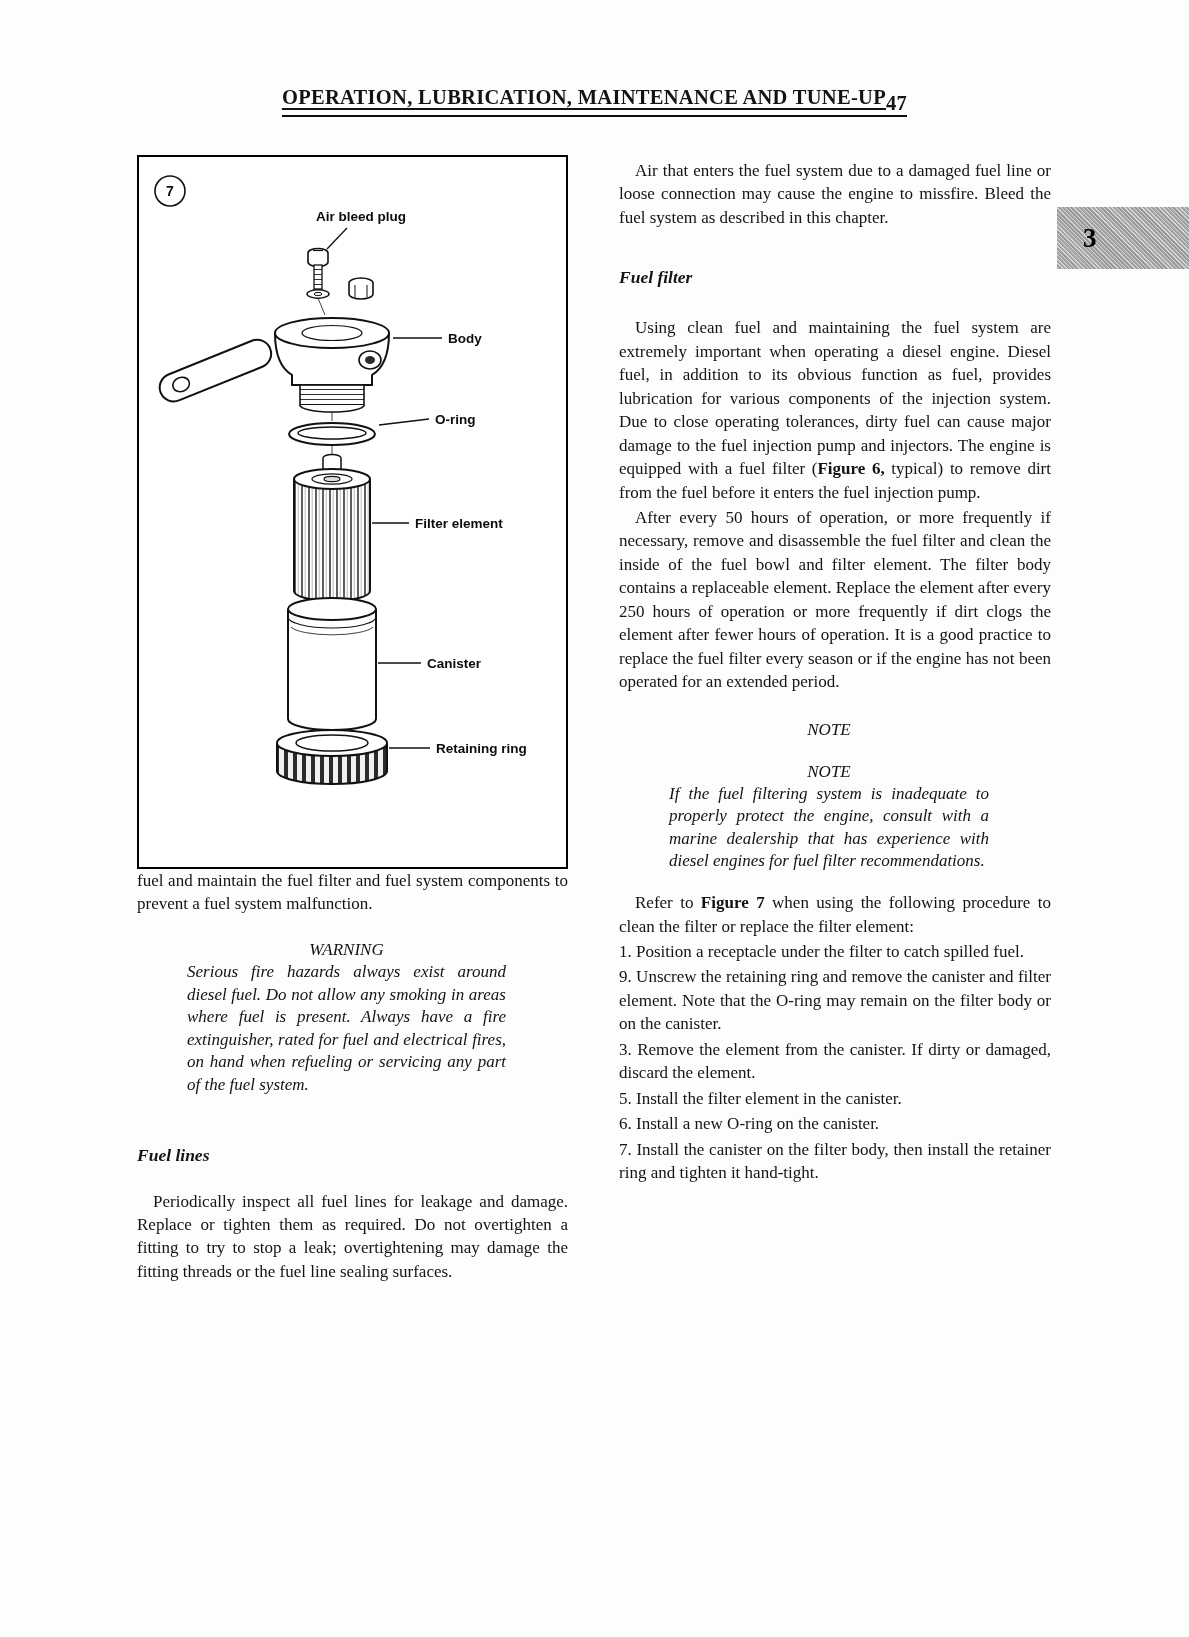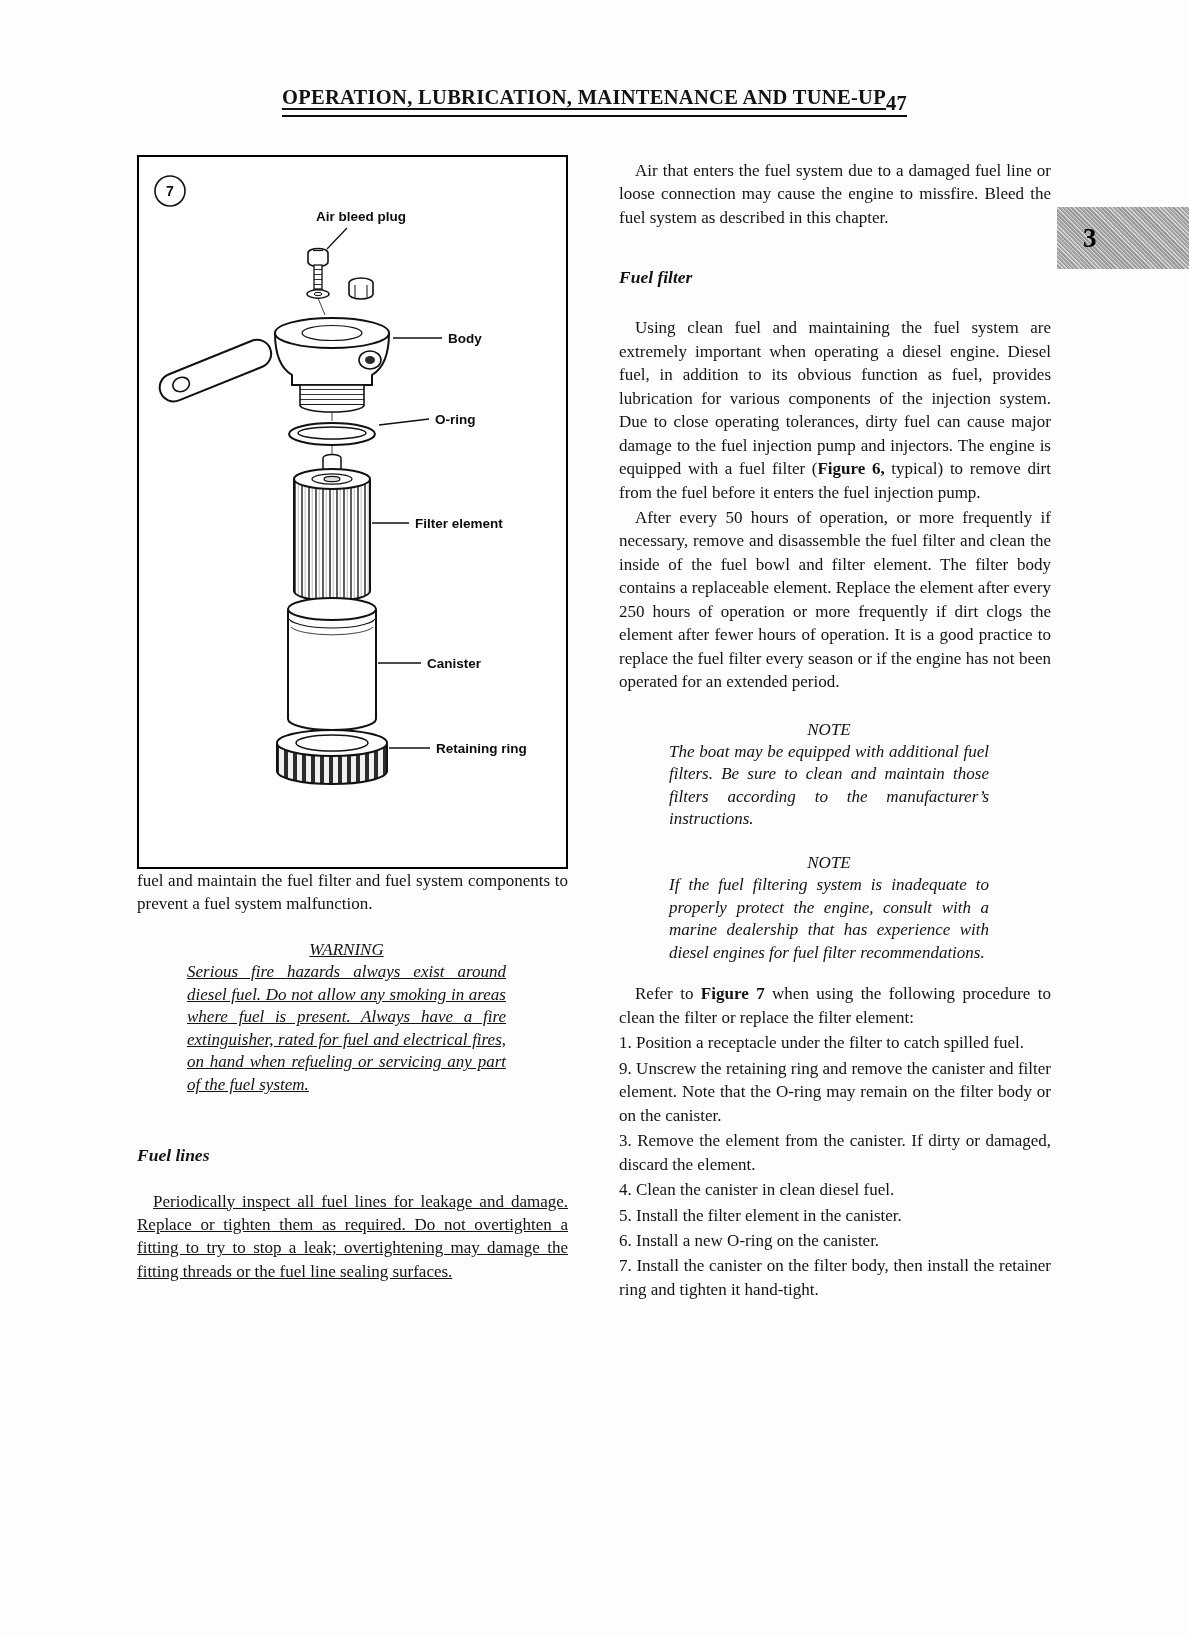--- a/index.html
+++ b/index.html
@@ -46,21 +46,21 @@
   .indent{text-indent:16px;}
   .subheading{font-size:17.5px;font-weight:bold;font-style:italic;margin:0;}
 
   .note-block{margin-left:50px;margin-right:62px;font-style:italic;}
   .note-title{text-align:center;font-size:17px;margin:0 0 1px 0;}
   .note-body{font-size:17px;line-height:1.33;text-align:justify;margin:0;}
 
   .step{font-size:17px;line-height:1.38;text-align:justify;margin:2px 0 0 0;}
 
   .mt-2{margin-top:2px;}  .mt-18{margin-top:18px;}
-  .mt-22{margin-top:22px;} .mt-24{margin-top:24px;text-decoration:underline;}
+  .mt-22{margin-top:22px;} .mt-24{margin-top:24px;}
   .mt-26{margin-top:26px;} .mt-28{margin-top:28px;}
   .mt-38{margin-top:38px;} .mt-47{}
   .mt-48{margin-top:48px;}
 
   
   .figure-box{
     width:431px;height:714px;border:2px solid #000;box-sizing:border-box;
     background:#fff;overflow:hidden;
   }
   .fig-labels text{
@@ -215,33 +215,31 @@
     <p class="para indent">Air that enters the fuel system due to a damaged fuel line or loose connection may cause the engine to missfire. Bleed the fuel system as described in this chapter.</p>
 
     <h3 class="subheading mt-38">Fuel filter</h3>
 
     <p class="para indent mt-28"><span>Using clean fuel and maintaining the fuel system are extremely important when operating a diesel engine. Diesel fuel, in addition to its obvious function as fuel, provides lubrication for various components of the injection system. Due to close operating tolerances, dirty fuel can cause major damage to the fuel injection pump and injectors. The engine is equipped with a fuel filter (</span><b>Figure 6,</b><span> typical) to remove dirt from the fuel before it enters the fuel injection pump.</span></p>
 
     <p class="para indent mt-2">After every 50 hours of operation, or more frequently if necessary, remove and disassemble the fuel filter and clean the inside of the fuel bowl and filter element. The filter body contains a replaceable element. Replace the element after every 250 hours of operation or more frequently if dirt clogs the element after fewer hours of operation. It is a good practice to replace the fuel filter every season or if the engine has not been operated for an extended period.</p>
 
     <div class="note-block mt-26">
       <p class="note-title">NOTE</p>
-      <p class="note-body">The boat may be equipped with additional fuel filters. Be sure to clean and maintain those filters according to the manufacturer’s instructions.</p>
     </div>
 
     <div class="note-block mt-22">
       <p class="note-title">NOTE</p>
       <p class="note-body">If the fuel filtering system is inadequate to properly protect the engine, consult with a marine dealership that has experience with diesel engines for fuel filter recommendations.</p>
     </div>
 
     <p class="para indent mt-18"><span>Refer to </span><b>Figure 7</b><span> when using the following procedure to clean the filter or replace the filter element:</span></p>
 
     <p class="step">1. Position a receptacle under the filter to catch spilled fuel.</p>
     <p class="step">9. Unscrew the retaining ring and remove the canister and filter element. Note that the O-ring may remain on the filter body or on the canister.</p>
     <p class="step">3. Remove the element from the canister. If dirty or damaged, discard the element.</p>
-    <p class="step">4. Clean the canister in clean diesel fuel.</p>
     <p class="step">5. Install the filter element in the canister.</p>
     <p class="step">6. Install a new O-ring on the canister.</p>
     <p class="step">7. Install the canister on the filter body, then install the retainer ring and tighten it hand-tight.</p>
 
   </div>
 
 </div>
 
 </body></html>

